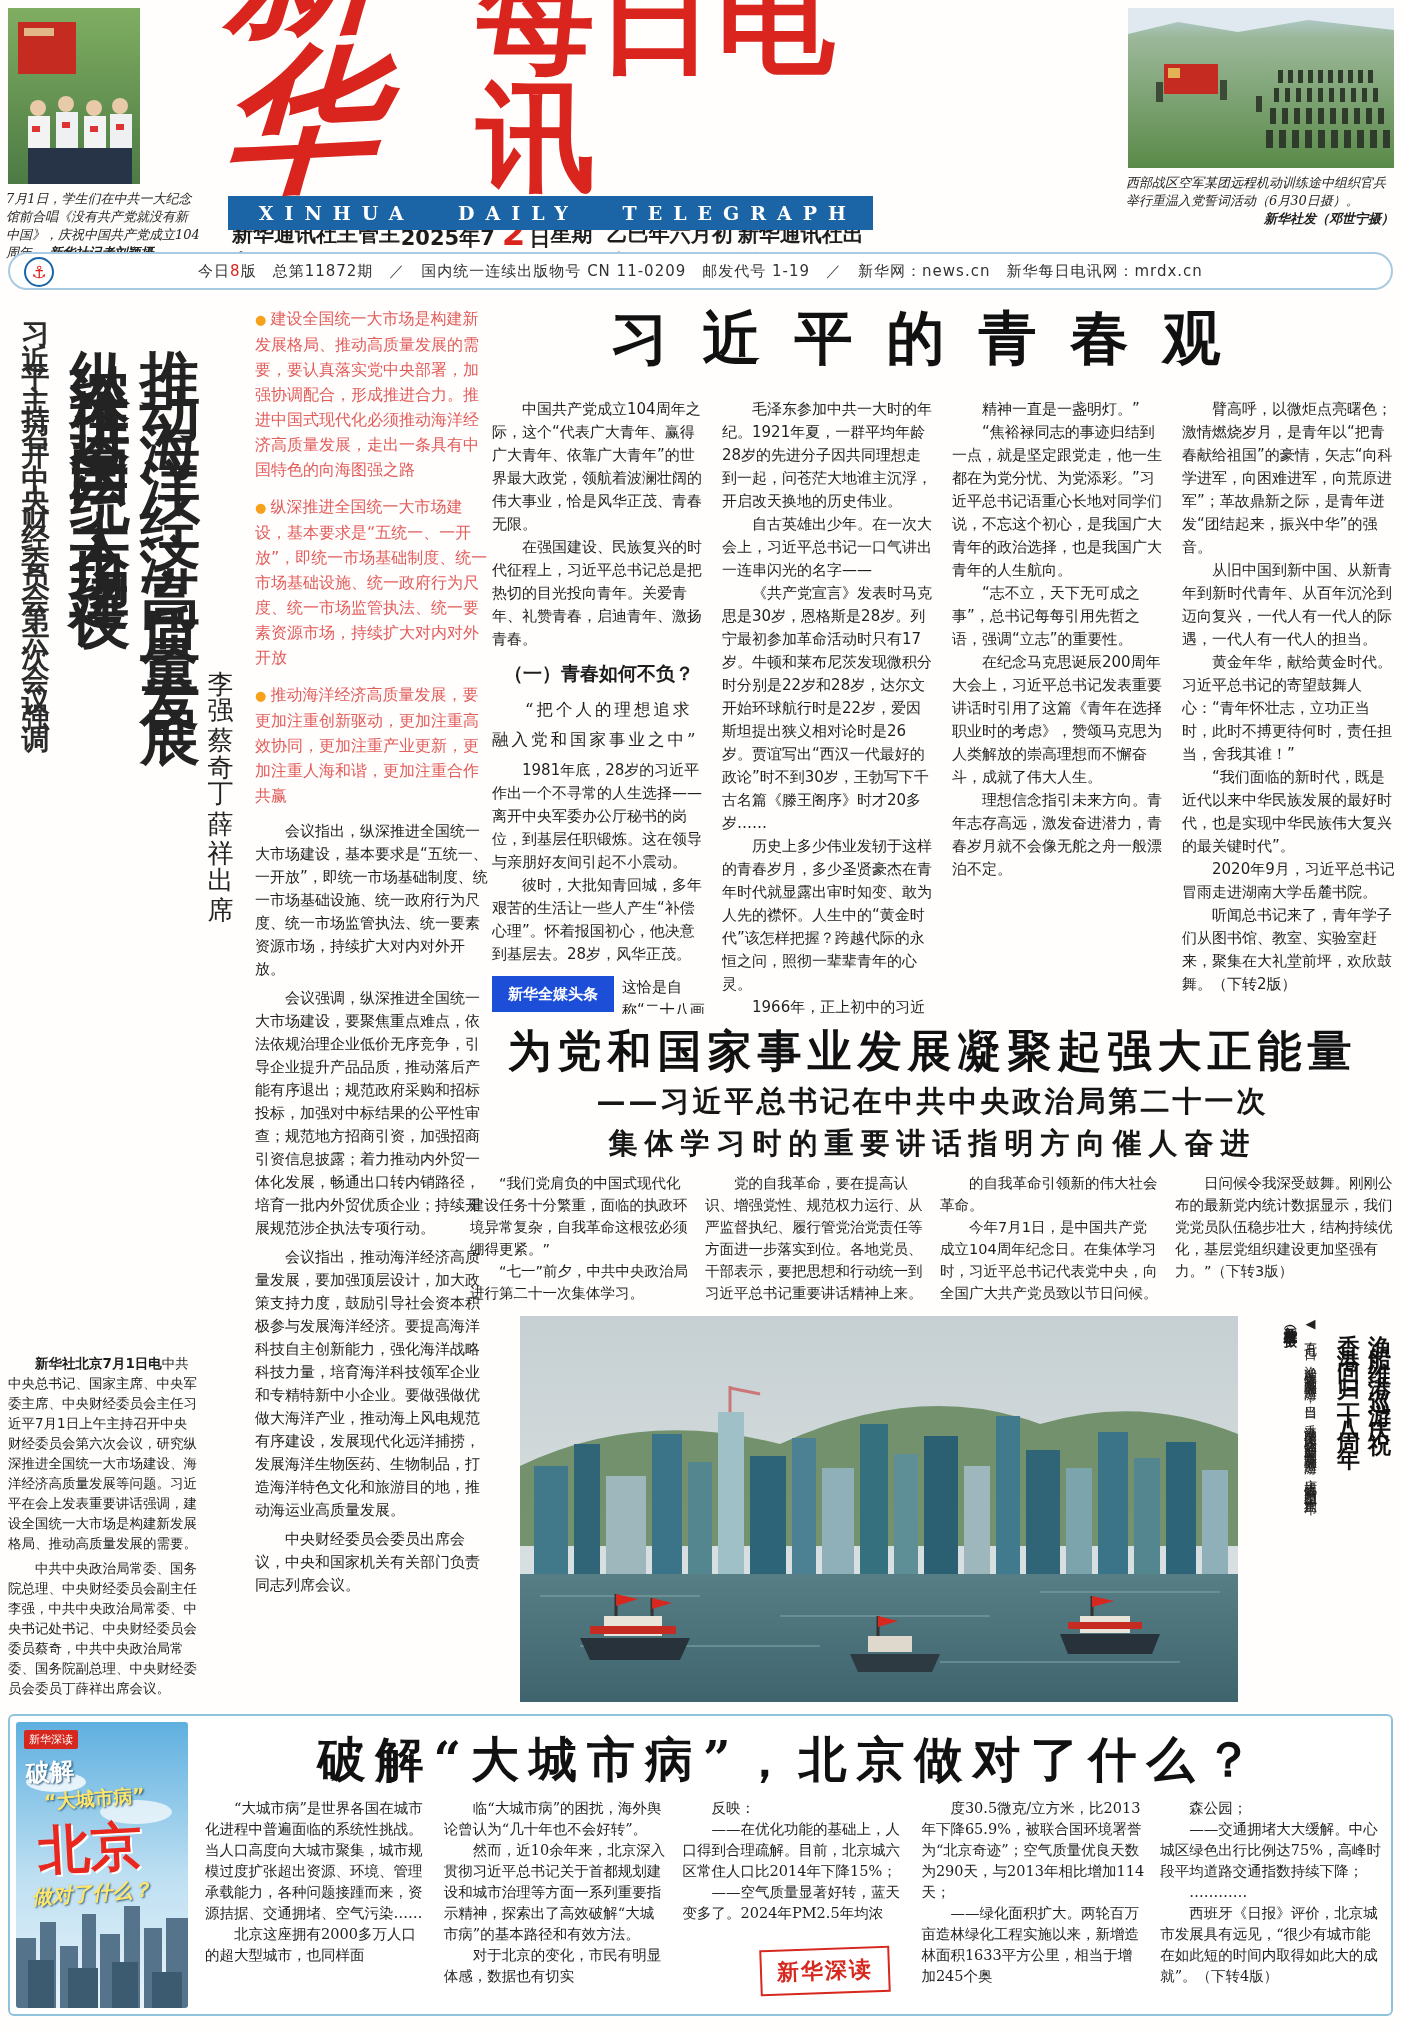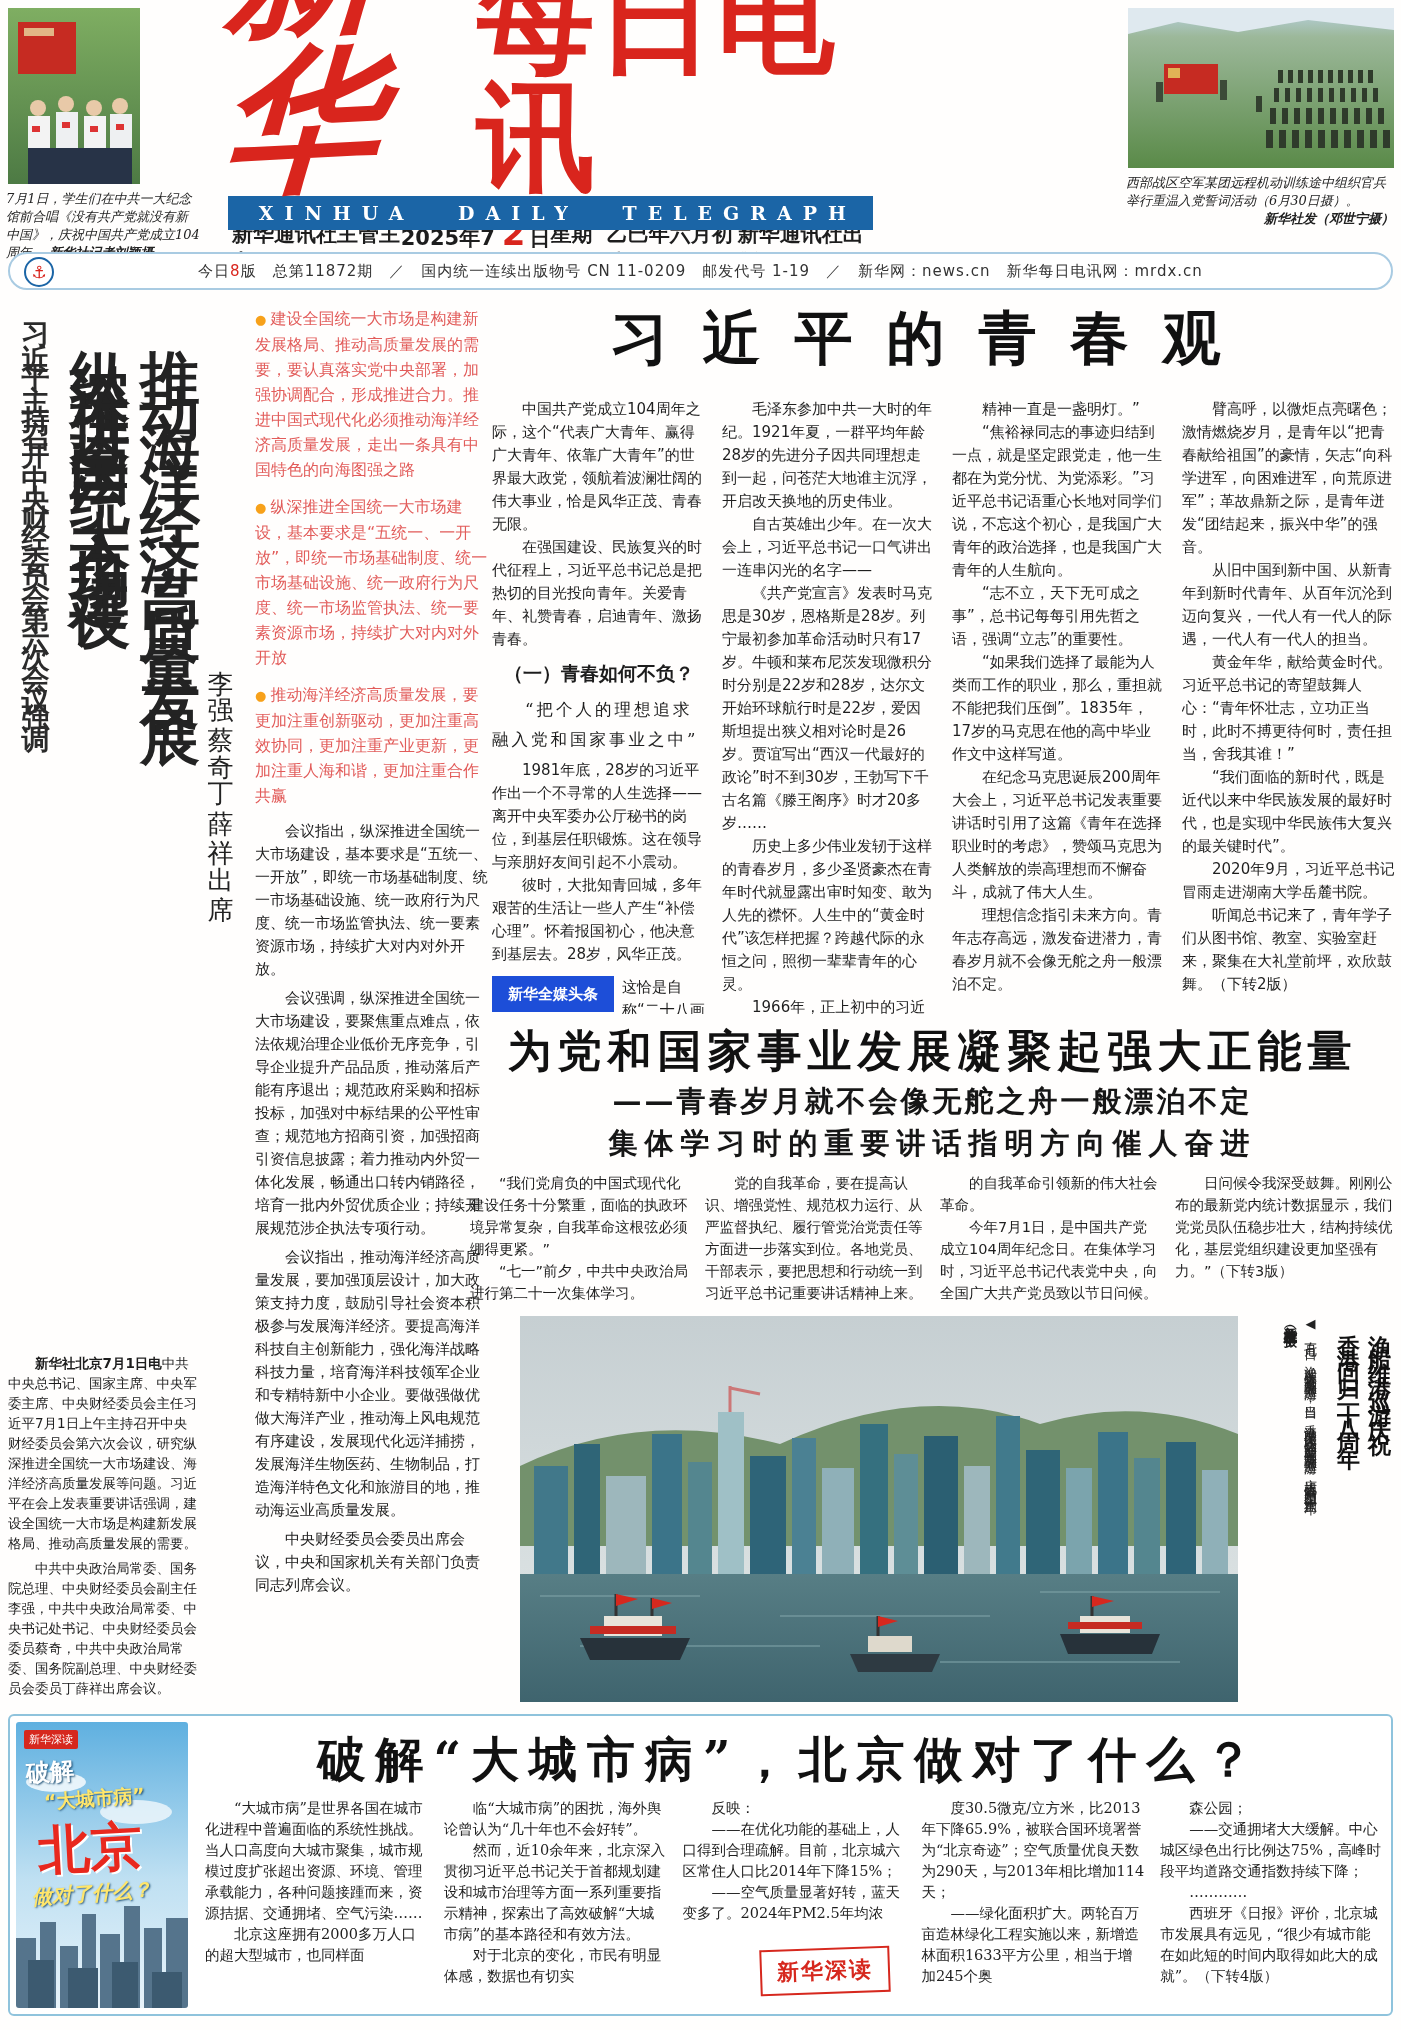--- a/index.html
+++ b/index.html
@@ -258,36 +258,35 @@
         <p class="para">毛泽东参加中共一大时的年纪。1921年夏，一群平均年龄28岁的先进分子因共同理想走到一起，问苍茫大地谁主沉浮，开启改天换地的历史伟业。</p>
         <p class="para">自古英雄出少年。在一次大会上，习近平总书记一口气讲出一连串闪光的名字——</p>
         <p class="para">《共产党宣言》发表时马克思是30岁，恩格斯是28岁。列宁最初参加革命活动时只有17岁。牛顿和莱布尼茨发现微积分时分别是22岁和28岁，达尔文开始环球航行时是22岁，爱因斯坦提出狭义相对论时是26岁。贾谊写出“西汉一代最好的政论”时不到30岁，王勃写下千古名篇《滕王阁序》时才20多岁……</p>
         <p class="para">历史上多少伟业发轫于这样的青春岁月，多少圣贤豪杰在青年时代就显露出审时知变、敢为人先的襟怀。人生中的“黄金时代”该怎样把握？跨越代际的永恒之问，照彻一辈辈青年的心灵。</p>
         <p class="para">1966年，正上初中的习近平，读到《县委书记的榜样——焦裕禄》，焦裕禄</p>
       </div>
     <div class="ycol">
         <p class="para">精神一直是一盏明灯。”</p>
         <p class="para">“焦裕禄同志的事迹归结到一点，就是坚定跟党走，他一生都在为党分忧、为党添彩。”习近平总书记语重心长地对同学们说，不忘这个初心，是我国广大青年的政治选择，也是我国广大青年的人生航向。</p>
         <p class="para">“志不立，天下无可成之事”，总书记每每引用先哲之语，强调“立志”的重要性。</p>
-        <p class="para">“如果我们选择了最能为人类而工作的职业，那么，重担就不能把我们压倒”。1835年，17岁的马克思在他的高中毕业作文中这样写道。</p>
         <p class="para">在纪念马克思诞辰200周年大会上，习近平总书记发表重要讲话时引用了这篇《青年在选择职业时的考虑》，赞颂马克思为人类解放的崇高理想而不懈奋斗，成就了伟大人生。</p>
         <p class="para">理想信念指引未来方向。青年志存高远，激发奋进潜力，青春岁月就不会像无舵之舟一般漂泊不定。</p>
       </div>
     <div class="ycol">
         <p class="para">臂高呼，以微炬点亮曙色；激情燃烧岁月，是青年以“把青春献给祖国”的豪情，矢志“向科学进军，向困难进军，向荒原进军”；革故鼎新之际，是青年迸发“团结起来，振兴中华”的强音。</p>
         <p class="para">从旧中国到新中国、从新青年到新时代青年、从百年沉沦到迈向复兴，一代人有一代人的际遇，一代人有一代人的担当。</p>
         <p class="para">黄金年华，献给黄金时代。习近平总书记的寄望鼓舞人心：“青年怀壮志，立功正当时，此时不搏更待何时，责任担当，舍我其谁！”</p>
         <p class="para">“我们面临的新时代，既是近代以来中华民族发展的最好时代，也是实现中华民族伟大复兴的最关键时代”。</p>
         <p class="para">2020年9月，习近平总书记冒雨走进湖南大学岳麓书院。</p>
         <p class="para">听闻总书记来了，青年学子们从图书馆、教室、实验室赶来，聚集在大礼堂前坪，欢欣鼓舞。（下转2版）</p>
       </div>
   </div>
 
   <div class="abs" id="energy-h1">为党和国家事业发展凝聚起强大正能量</div>
-  <div class="abs" id="energy-h2">——青春岁月就不会像无舵之舟一般漂泊不定</div>
+  <div class="abs" id="energy-h2">——习近平总书记在中共中央政治局第二十一次</div>
   <div class="abs" id="energy-h3">集体学习时的重要讲话指明方向催人奋进</div>
   <div class="abs" id="energy-body">
     <div class="ecol">
         <p class="para">“我们党肩负的中国式现代化建设任务十分繁重，面临的执政环境异常复杂，自我革命这根弦必须绷得更紧。”</p>
         <p class="para">“七一”前夕，中共中央政治局进行第二十一次集体学习。</p>
       </div>
     <div class="ecol">
         <p class="para">党的自我革命，要在提高认识、增强党性、规范权力运行、从严监督执纪、履行管党治党责任等方面进一步落实到位。各地党员、干部表示，要把思想和行动统一到习近平总书记重要讲话精神上来。</p>
       </div>
     <div class="ecol">

